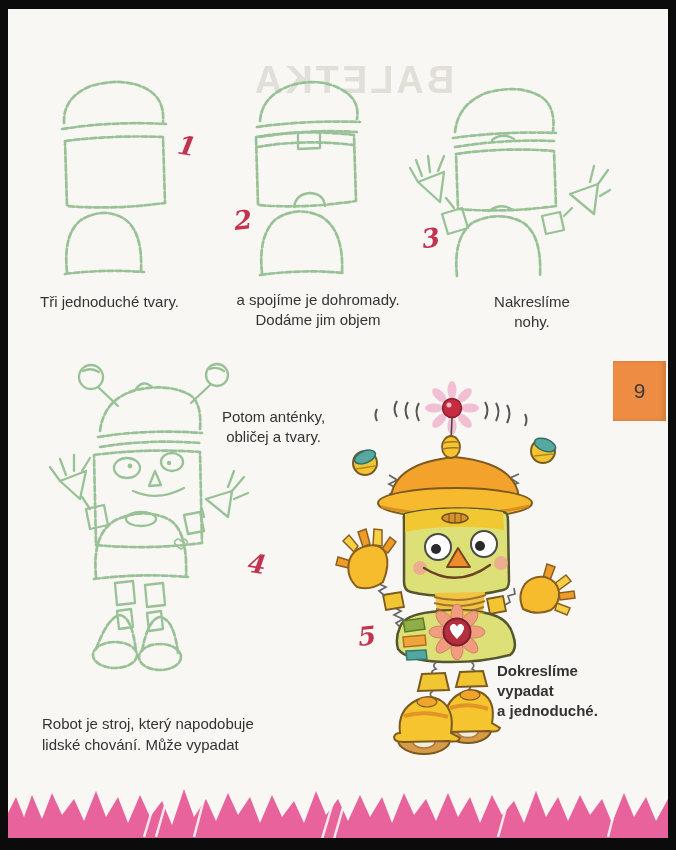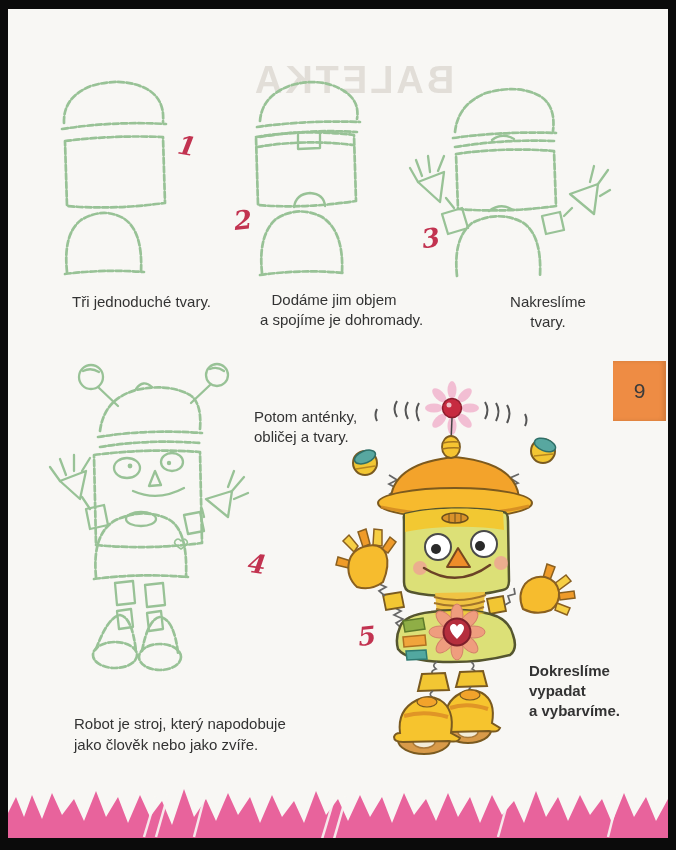--- a/index.html
+++ b/index.html
@@ -14,21 +14,21 @@
   .abs{position:absolute;}
   
   .showthrough{
     left:200px;top:50px;width:290px;text-align:center;
     font-size:38px;font-weight:bold;letter-spacing:3px;
     color:rgba(188,182,172,0.38);transform:scaleX(-1);
     font-family:"Liberation Sans",sans-serif;
   }
   
   .cap{color:#333333;font-size:15px;line-height:20px;z-index:5;}
-  .cap div{white-space:nowrap;margin-left:32px;}
+  .cap div{white-space:nowrap;}
   .cap.center{text-align:center;}
   
   .stepnum{
     color:#c23350;font-family:"DejaVu Serif",serif;font-style:italic;
     font-size:26px;font-weight:bold;z-index:6;
   }
   
   .tab{
     left:605px;top:352px;width:53px;height:60px;background:#ee8c44;
     display:flex;align-items:center;justify-content:center;
@@ -85,29 +85,29 @@
     <path class="crs" d="M154,140 L162,132"></path>
     <path class="crs" d="M160,118 L188,108 L184,138 Z"></path>
     <path class="crs" d="M188,108 L198,94 M180,106 L184,90 M190,120 L200,114"></path>
   </svg>
   <span class="abs stepnum" style="left:414px;top:214px;transform:rotate(-8deg);">3</span>
 
   <div class="abs cap" style="left:32px;top:283px;">
     <div>Tři jednoduché tvary.</div>
   </div>
   <div class="abs cap center" style="left:220px;top:281px;width:180px;">
+    <div>a spojíme je dohromady.</div>
     <div>Dodáme jim objem</div>
-    <div>a spojíme je dohromady.</div>
   </div>
   <div class="abs cap center" style="left:469px;top:283px;width:110px;">
     <div>Nakreslíme</div>
-    <div>tvary.</div>
-  </div>
-
-  <div class="abs cap" style="left:214px;top:398px;">
+    <div>nohy.</div>
+  </div>
+
+  <div class="abs cap" style="left:214px;top:398px;text-align:center;">
     <div>Potom anténky,</div>
     <div>obličej a tvary.</div>
   </div>
 
   <svg class="abs" style="left:40px;top:350px;" width="220" height="320" viewBox="0 0 220 320">
     <circle class="crs" cx="43" cy="18" r="12"></circle>
     <path class="crs" d="M35,12 Q43,8 51,13"></path>
     <path class="crs" d="M50,28 L70,47"></path>
     <circle class="crs" cx="169" cy="16" r="11"></circle>
     <path class="crs" d="M162,10 Q169,7 176,12"></path>
@@ -272,26 +272,26 @@
     <ellipse cx="87" cy="361" rx="11" ry="6" fill="#f3ecd8" stroke="#a9793a" stroke-width="1.5"></ellipse>
     <path d="M63,352 Q60,329 80,319 Q92,313 103,319 Q118,328 114,352 L123,357 Q121,362 112,360 L66,361 Q57,361 57,356 Q58,352 63,352 Z" fill="#f6c42e" stroke="#7a5a20" stroke-width="2"></path>
     <path d="M67,335 Q88,329 111,336" stroke="#e09526" stroke-width="4" fill="none"></path>
     <ellipse cx="90" cy="321" rx="10" ry="5" fill="#f2a32b" stroke="#7a5a20" stroke-width="1.2"></ellipse>
   </svg>
   <span class="abs stepnum" style="left:350px;top:612px;transform:rotate(-6deg);">5</span>
 
   <div class="abs cap" style="left:489px;top:652px;font-weight:bold;">
     <div>Dokreslíme</div>
     <div>vypadat</div>
-    <div>a vybarvíme.</div>
+    <div>a jednoduché.</div>
   </div>
 
   <div class="abs cap" style="left:34px;top:704px;line-height:21px;">
     <div>Robot je stroj, který napodobuje</div>
-    <div>jako člověk nebo jako zvíře.</div>
+    <div>lidské chování. Může vypadat</div>
   </div>
 
   <div class="abs tab">
     <span>9</span>
   </div>
 
   <svg class="abs" style="left:0;top:778px;" width="660" height="52" viewBox="0 0 660 52">
     <polygon fill="#e8639c" points="0,26 8,10 16,30 24,8 34,32 44,6 54,28 66,12 76,34 88,4 98,30 110,10 120,36 132,8 142,30 154,14 164,38 176,2 186,30 198,12 208,34 220,6 230,28 242,10 252,36 264,8 274,30 286,14 296,36 308,4 318,28 330,12 340,34 352,8 362,30 374,10 384,36 396,6 406,28 418,12 428,34 440,6 450,30 462,10 472,36 484,8 494,28 506,14 516,36 528,4 538,30 550,10 560,34 572,8 582,28 594,12 604,36 616,6 626,30 638,10 648,34 660,12 660,52 0,52"></polygon>
     <g stroke="#f8f7f4" stroke-width="2.5" opacity="0.9">
       <path d="M148,10 L136,50"></path>

